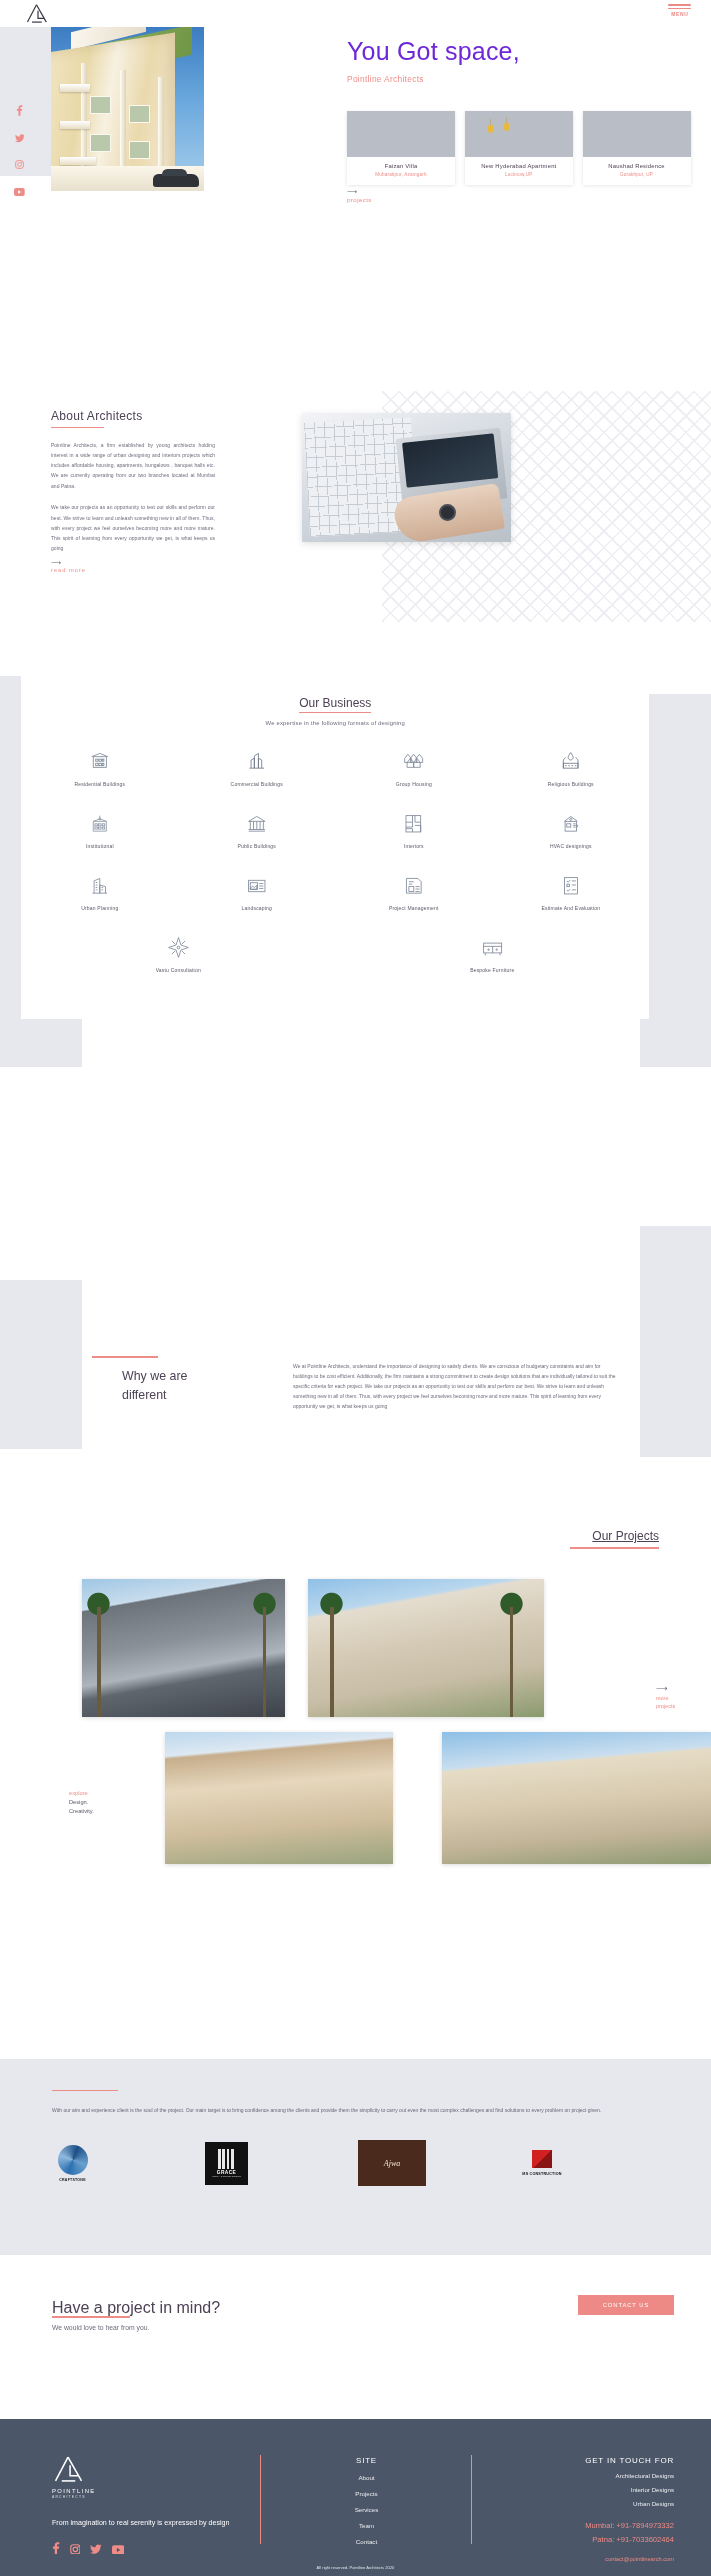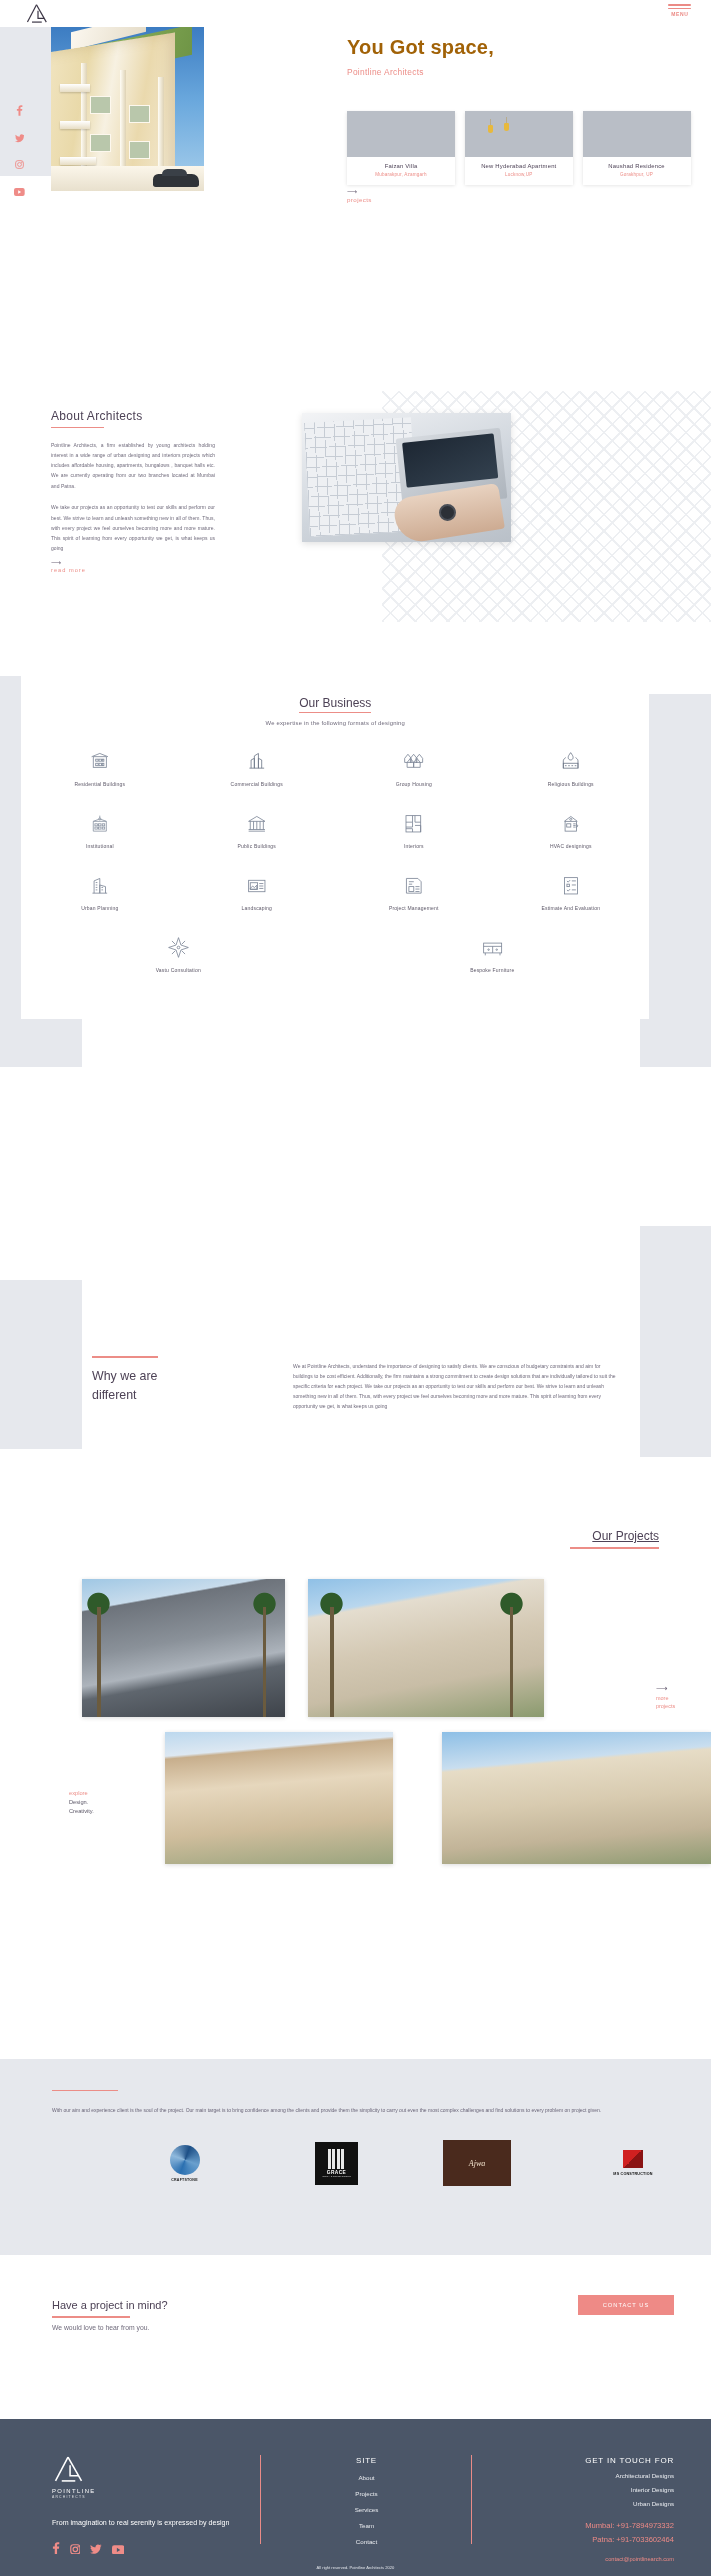--- a/index.html
+++ b/index.html
@@ -57,21 +57,21 @@
   .hero-img .win { position:absolute; background:#b9c7ab; border:1.2px solid #fdf8ee; }
   .hero-img .col { position:absolute; width:6.2px; background:linear-gradient(90deg,#fffdf6,#ded2b4); }
   .hero-img .wall-b { position:absolute; left:0; bottom:0; width:100%; height:25px; background:linear-gradient(180deg,#fbf6ea,#e8e0cd); }
   .hero-img .car { position:absolute; right:5.3px; bottom:3.6px; width:46px; height:13.3px; background:#2f3338; border-radius:5.3px 7.1px 2.7px 2.7px; }
   .hero-img .car:after { content:''; position:absolute; left:9px; top:-5.3px; width:25px; height:7.1px; background:#3a4047; border-radius:5.3px 5.3px 0 0; }
 
   .hero-social { position:absolute; left:9.8px; top:76px; width:19.6px; }
   .hero-social span { display:block; margin-bottom:10.7px; text-align:center; cursor:pointer; }
 
   .hero-right { position:absolute; left:347px; top:7.1px; width:356px; }
-  .hero-h1 { font-size:20px; line-height:1.38; color:#a16207; font-weight:700; letter-spacing:0.2px; }
+  .hero-h1 { font-size:25px; line-height:1.38; color:#6d28d9; font-weight:400; letter-spacing:0.2px; }
   .hero-sub { margin-top:5.3px; font-size:8.4px; color:#ec8d87; letter-spacing:0.3px; }
 
   .thumbs { position:absolute; left:347px; top:84px; width:373px; display:flex; gap:9.8px; }
   .thumb { width:108px; background:#fff; box-shadow:0 0.9px 3.6px rgba(0,0,0,.13); }
   .thumb .ph { width:100%; height:46px; background:#b9bec6; position:relative; overflow:hidden; }
   .thumb .cap { padding:6.2px 2.7px 8px; text-align:center; }
   .thumb .t { font-size:5.9px; color:#4d4256; letter-spacing:0.2px; }
   .thumb .loc { font-size:4.6px; color:#ec8d87; margin-top:2.7px; letter-spacing:0.2px; }
 
   .ph-a { background:linear-gradient(160deg,#1f2a14 0%,#35451f 34%,#cbb98f 35%,#e8dcc0 70%,#b9a77e 100%); }
@@ -132,21 +132,21 @@
     background:linear-gradient(115deg,#c9ced6 0%,#e9ecf0 20%,#ffffff 38%,#dfe3e9 52%,#f4f6f8 68%,#c3c9d2 100%); }
   .banner-img .slab { position:absolute; background:rgba(255,255,255,.75); box-shadow:0 1.8px 7.1px rgba(0,0,0,.08); }
   .banner-txt { position:absolute; left:98px; top:19.6px; font-size:9.8px; line-height:1.55; color:#55506a; letter-spacing:0.4px; text-shadow:0 0.9px 1.8px rgba(255,255,255,.55); }
 
   
   .why { position:absolute; top:1333px; left:0; width:711px; height:142px; }
   .why-gray { position:absolute; left:0; top:-53px; width:82px; height:169px; background:#e6e8ed; }
   .why-grayr { position:absolute; right:0; top:-107px; width:71px; height:231px; background:#e6e8ed; }
   .why-left { position:absolute; left:92px; top:23px; width:160px; }
   .why-rule { width:66px; height:1.6px; background:#ec8d87; }
-  .why-h { font-size:12.4px; line-height:1.55; color:#4d4256; margin-top:9px; }
+  .why-h { font-size:12.4px; line-height:1.55; color:#4d4256; margin-top:9px;margin-left:30px; }
   .why-p { position:absolute; left:293px; top:28.4px; width:327px; font-size:5px; line-height:2.0; color:#6f6a7b; text-align:left; }
 
   
   .projects { position:absolute; top:1529px; left:0; width:711px; height:427px; }
   .prj-h { position:absolute; right:52px; top:0; text-align:right; }
   .prj-h .t { font-size:12px; color:#4d4256;text-decoration:underline; }
   .prj-h .r { width:89px; height:1.6px; background:#ec8d87; margin-top:4.4px; margin-left:auto; }
   .pimg { position:absolute; overflow:hidden; box-shadow:0 0.9px 4.4px rgba(0,0,0,.14); }
   .p1 { left:82px; top:50px; width:203px; height:138px; background:linear-gradient(170deg,#9fc7e4 0%,#c8dcec 18%,#6d737b 19%,#8a9199 45%,#adb4bc 62%,#5f666e 70%,#3e434a 100%); }
   .p2 { left:308px; top:50px; width:236px; height:138px; background:linear-gradient(170deg,#8fc0e6 0%,#b9d7ee 20%,#e4ddcf 22%,#d4c9b4 48%,#c8bda6 70%,#8a9a6e 100%); }
@@ -159,38 +159,38 @@
   .more-prj .arw { display:block; color:#6d6478; font-size:8px; line-height:8px; margin-bottom:1.8px; }
   .explore { position:absolute; left:69px; top:260px; width:62px; font-size:5.7px; line-height:1.6; }
   .explore .e1 { color:#ec8d87; }
   .explore .e2 { color:#5d5868; }
 
   
   .clients { position:absolute; top:2059px; left:0; width:711px; height:196px; background:#e6e8ed; }
   .cl-in { position:absolute; left:52px; top:27px; width:613px; }
   .cl-p { font-size:5px; line-height:2.0; color:#6a6578; margin-top:14.2px; width:610px; }
   .cl-row { display:flex; align-items:center; margin-top:23px; }
-  .cl-logo { width:153px; display:flex; justify-content:flex-end; align-items:center; height:50px; }
+  .cl-logo { width:153px; display:flex; justify-content:flex-start; align-items:center; height:50px; }
   .lg-craft { width:41px; text-align:center; }
   .lg-craft .bl { width:30px; height:30px; margin:0 auto; border-radius:50%;
      background:conic-gradient(from 200deg,#2a6fb0,#8fb9dd,#1d4f86,#6aa0ce,#2a6fb0); }
   .lg-craft .tx { font-size:3.6px; font-weight:700; color:#1b1b1b; margin-top:2.7px; letter-spacing:0.2px; }
   .lg-grace { width:43px; height:43px; background:#111; display:flex; flex-direction:column; align-items:center; justify-content:center; }
   .lg-grace .bar { width:18px; height:19.6px; background:repeating-linear-gradient(90deg,#e8e8e8 0 2.7px,#111 2.7px 4.4px); }
   .lg-grace .tx { font-size:4.8px; color:#fff; font-weight:700; letter-spacing:0.4px; margin-top:1.8px; }
   .lg-grace .tx2 { font-size:2.3px; color:#ddd; letter-spacing:0.2px; }
   .lg-ajwa { width:68px; height:46px; background:#4a2a1d; display:flex; align-items:center; justify-content:center; }
   .lg-ajwa .tx { font-size:8px; color:#f3e3cd; font-family:"Liberation Serif", serif; font-style:italic; }
   .lg-ms { width:62px; text-align:center; }
   .lg-ms .m { width:19.6px; height:18px; margin:0 auto; background:linear-gradient(135deg,#d02020 50%,#8a1313 50%); }
   .lg-ms .tx { font-size:3.7px; font-weight:700; color:#111; margin-top:3.6px; letter-spacing:0.2px; }
 
   
   .cta { position:absolute; top:2288px; left:0; width:711px; height:98px; background:#fff; }
-  .cta-h { position:absolute; left:52px; top:10.7px; font-size:11px; color:#4d4256; }
+  .cta-h { position:absolute; left:52px; top:10.7px; font-size:16px; color:#4d4256; }
   .cta-rule { position:absolute; left:52px; top:28.4px; width:78px; height:1.6px; background:#ec8d87; }
   .cta-p { position:absolute; left:52px; top:36px; font-size:6.8px; color:#6f6a7b; }
   .cta-btn { position:absolute; right:37px; top:7.1px; width:96px; height:19.6px; background:#ee8a86;
      display:flex; align-items:center; justify-content:center; color:#fff; font-size:5.7px; letter-spacing:1px; cursor:pointer; }
 
   
   .footer { position:absolute; top:2419px; left:0; width:711px; height:157px; background:#4b5668; color:#fff; }
   .f-col1 { position:absolute; left:52px; top:37px; width:178px; }
   .f-logo { width:43px; }
   .f-logo .nm { font-size:5.9px; letter-spacing:1.4px; color:#fff; margin-top:1.8px; }

